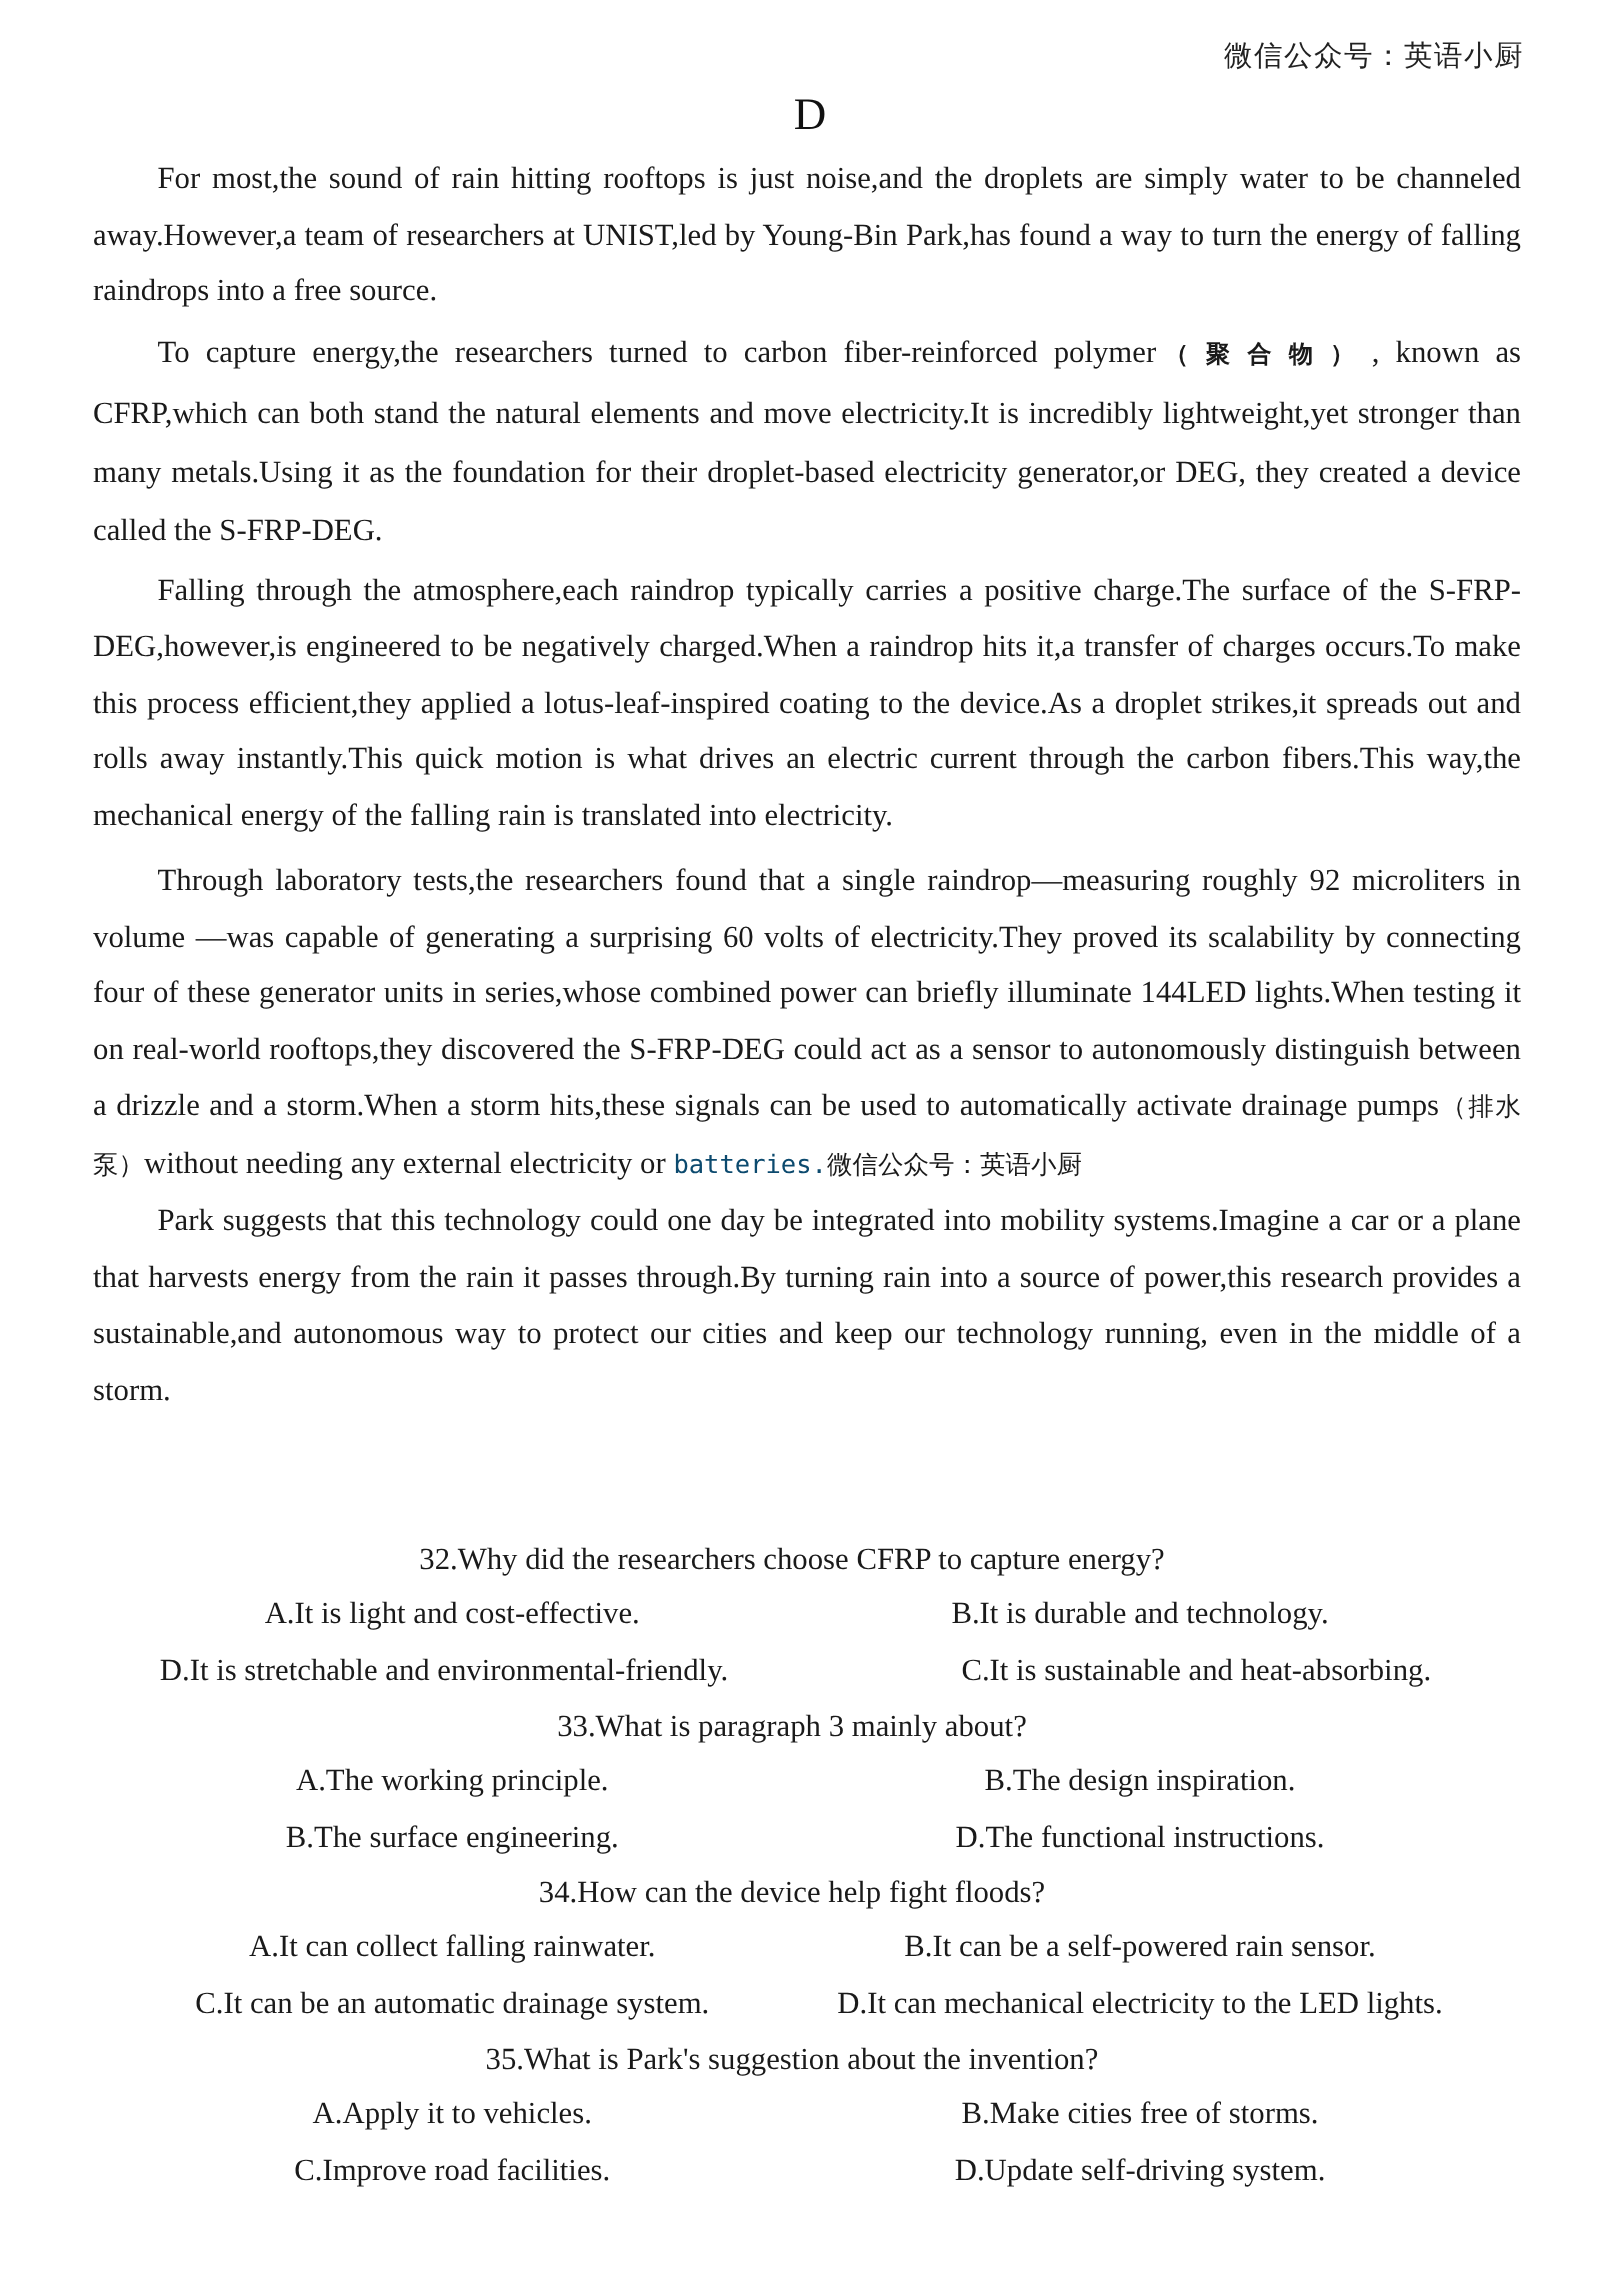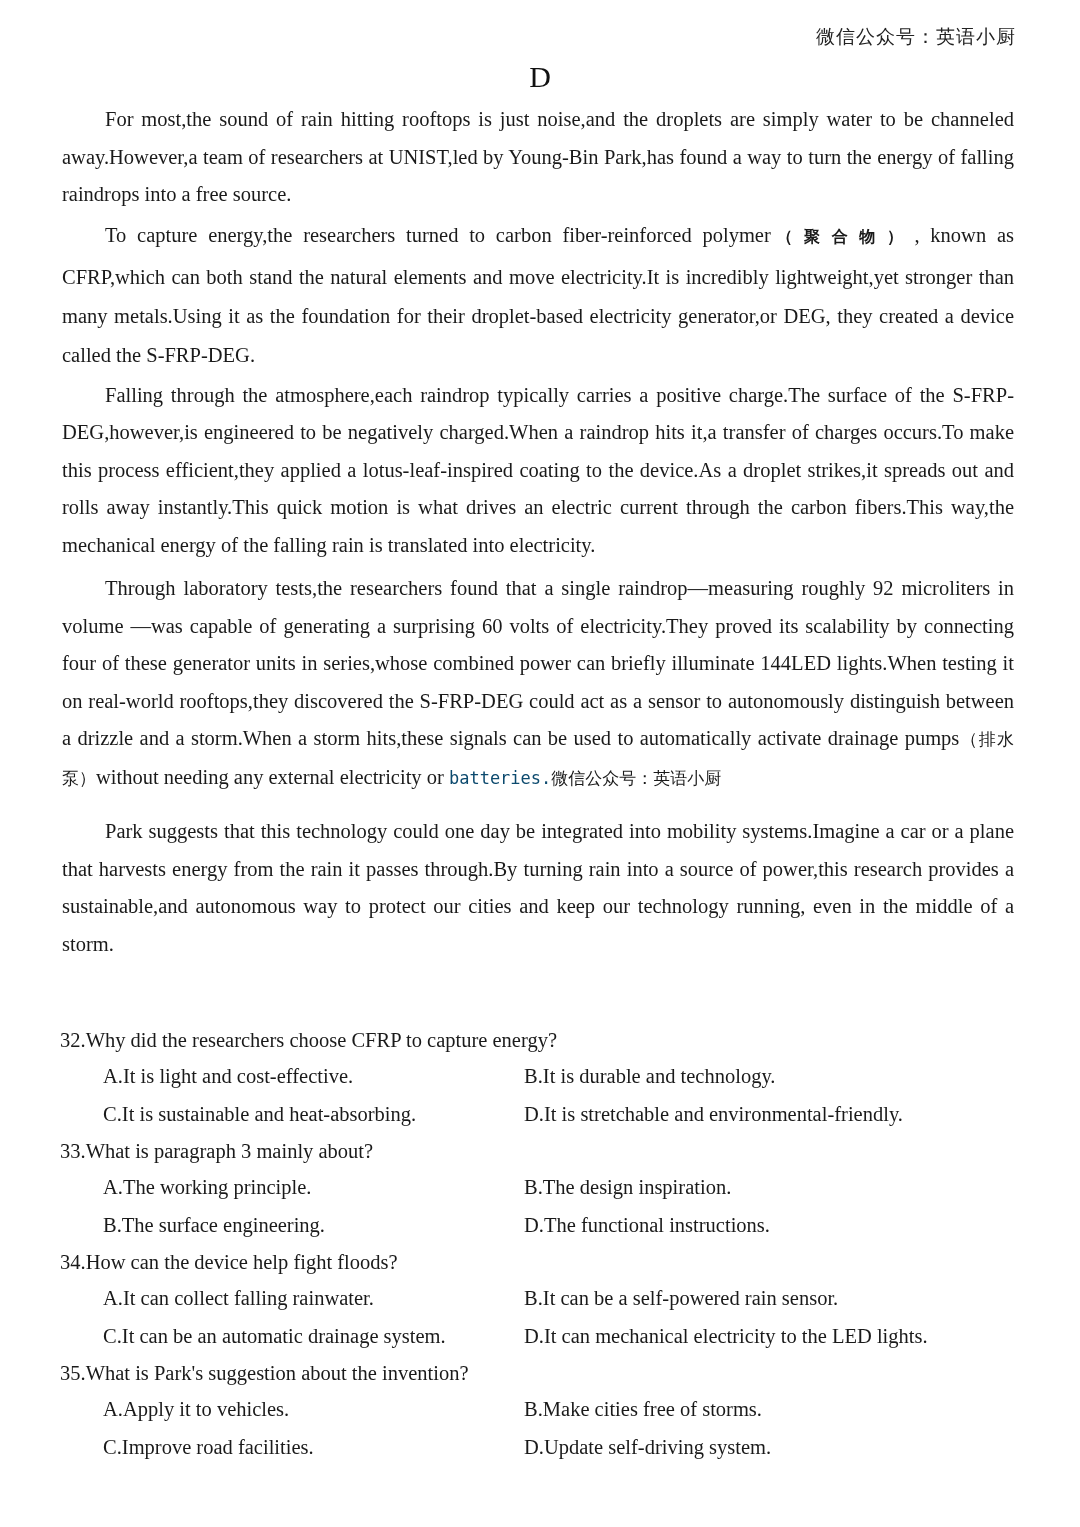--- a/index.html
+++ b/index.html
@@ -18,27 +18,28 @@
     font-size: 30px; font-weight: normal; color: #111;
   }
   .passage {
     position: absolute; top: 101px; left: 62px; width: 952px;
     font-size: 20.5px; line-height: 37.5px; text-align: justify;
   }
   .passage p { margin: 0; text-indent: 43px; }
   .passage p.p2 { line-height: 39px; }
   .passage p + p { margin-top: 2px; }
   .passage p.p4 { margin-top: 6px; }
-  .passage p.p5 { margin-top: 16px; }
+  .passage p.p5 { margin-top: 0; }
   .cn { font-family: "DejaVu Sans", sans-serif; font-size: 17px; }
   .cn-bold { font-family: Liberation Mono, monospace; font-size: 16px; font-weight: bold; letter-spacing: 6px; }
   .mono-tail { font-family: "DejaVu Sans Mono", monospace; font-size: 17px; color: #0c4a6e; }
   .questions {
-    position: absolute; top: 1022px; left: 60px; width: 960px;
+    position: absolute; top: 1022px; left: 48px; width: 960px;
     font-size: 20.5px;
+    text-align: center;
   }
   .q-stem { height: 36px; line-height: 36px; }
   .opt-row { display: flex; height: 37.5px; line-height: 37.5px; }
   .opt { display: block; }
   .opt-left { width: 421px; padding-left: 43px; }
   .opt-right { flex: 1; }
   .footer {
     position: absolute; top: 1530px; left: 0; width: 1080px; text-align: center;
     font-family: "DejaVu Sans", sans-serif; font-size: 14px; letter-spacing: 6px; color: #333;
   }
@@ -58,22 +59,22 @@
 </div>
 
 <div class="questions">
   <div class="question">
     <div class="q-stem">32.Why did the researchers choose CFRP to capture energy?</div>
     <div class="opt-row">
       <span class="opt opt-left">A.It is light and cost-effective.</span>
       <span class="opt opt-right">B.It is durable and technology.</span>
     </div>
     <div class="opt-row">
+      <span class="opt opt-right">D.It is stretchable and environmental-friendly.</span>
       <span class="opt opt-left">C.It is sustainable and heat-absorbing.</span>
-      <span class="opt opt-right">D.It is stretchable and environmental-friendly.</span>
     </div>
   </div>
   <div class="question">
     <div class="q-stem">33.What is paragraph 3 mainly about?</div>
     <div class="opt-row">
       <span class="opt opt-left">A.The  working  principle.</span>
       <span class="opt opt-right">B.The  design  inspiration.</span>
     </div>
     <div class="opt-row">
       <span class="opt opt-left">B.The  surface  engineering.</span>

